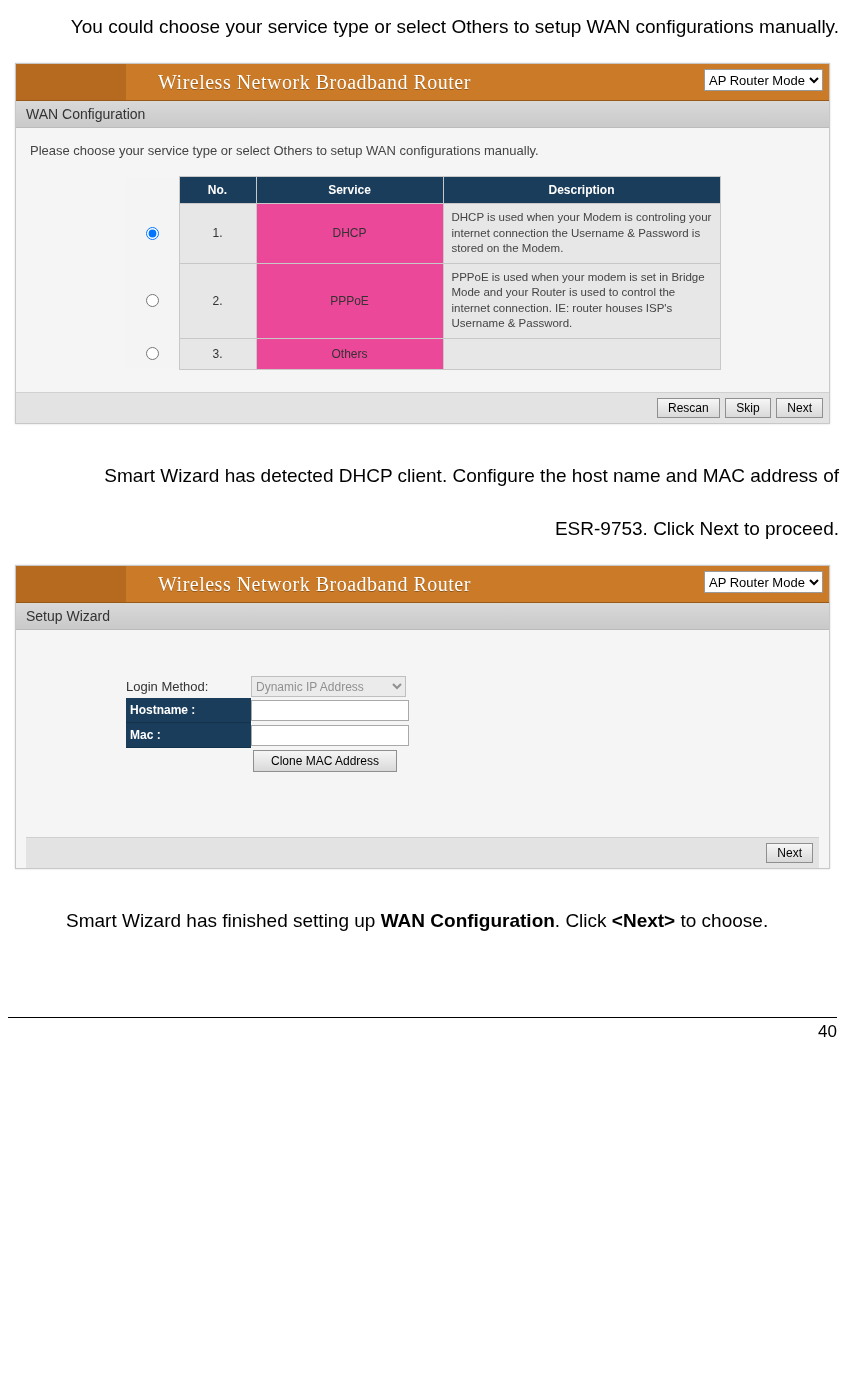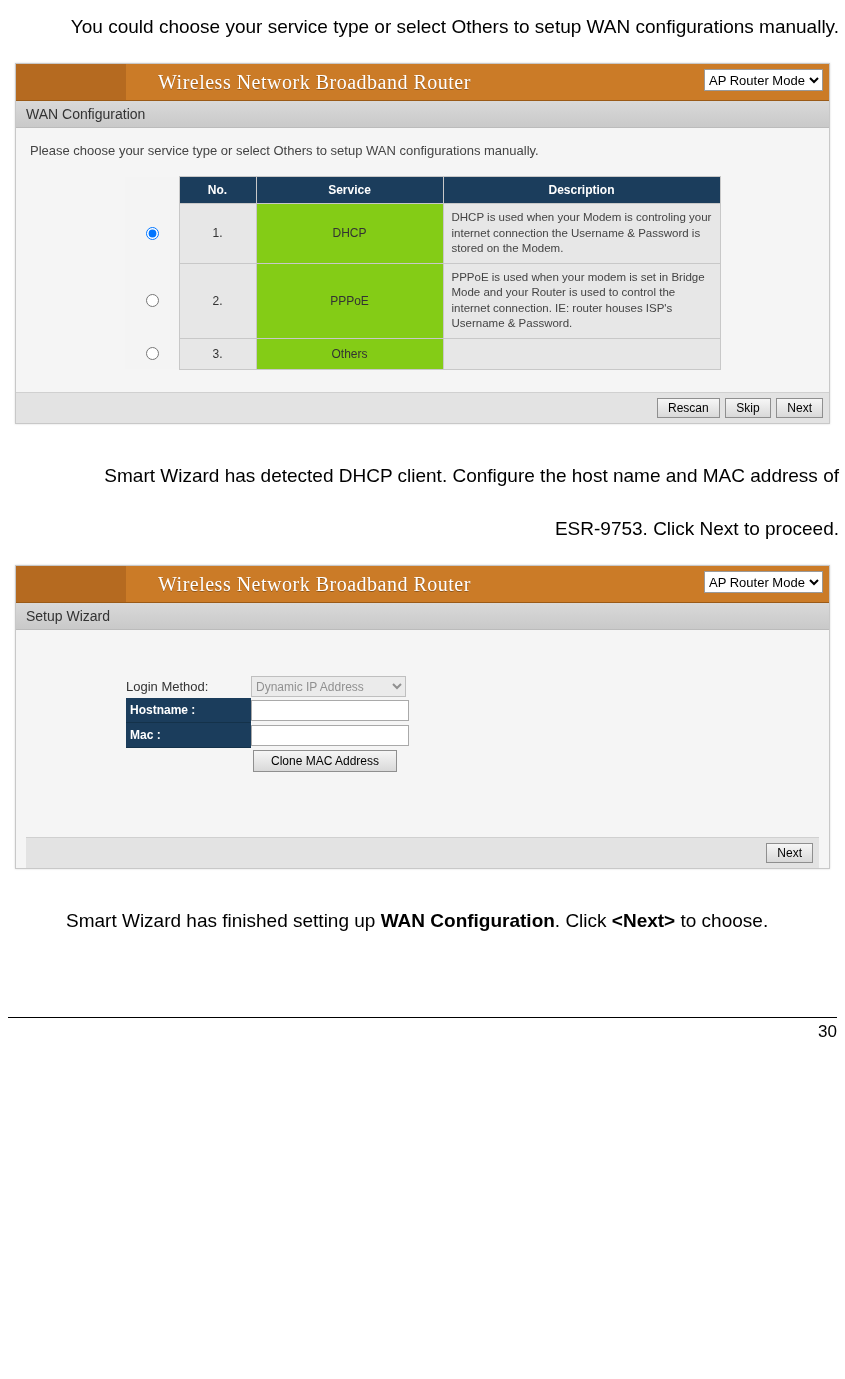--- a/index.html
+++ b/index.html
@@ -103,21 +103,21 @@
     font-weight:bold;
   }
   .svc-table td{
     border:1px solid #c8c8c8;
     padding:6px 8px;
     vertical-align:middle;
     text-align:center;
   }
   .svc-table .col-radio{width:38px;border-left:none;border-top:none;border-bottom:none;background:#f4f4f4;}
   .svc-table .col-no{width:60px;background:#e7e7e7;}
-  .svc-table .col-svc{width:170px;background:#84cc16;}
+  .svc-table .col-svc{width:170px;background:#ec4899;}
   .svc-table .col-desc{width:260px;text-align:left;background:#e7e7e7;color:#444;font-size:11.5px;line-height:1.35;}
   .svc-table tr.first-row .col-radio{border-top:none;}
   .svc-table tr:last-child .col-radio{border-bottom:none;}
   .btn-row{
     background:#e3e3e3;
     padding:5px 6px;
     text-align:right;
     border-top:1px solid #d0d0d0;
   }
   .btn-row button,
@@ -289,16 +289,16 @@
         <button>Next</button>
       </div>
     </div>
   </div>
 
   <p class="doc-text indent2">
     <span>Smart Wizard has finished setting up </span><span class="bold">WAN Configuration</span><span>. Click </span><span class="bold">&lt;Next&gt;</span><span> to choose.</span>
   </p>
 
   <div class="page-footer">
-    <span>30</span>
+    <span>40</span>
   </div>
 
 </div>
 
 </body></html>

